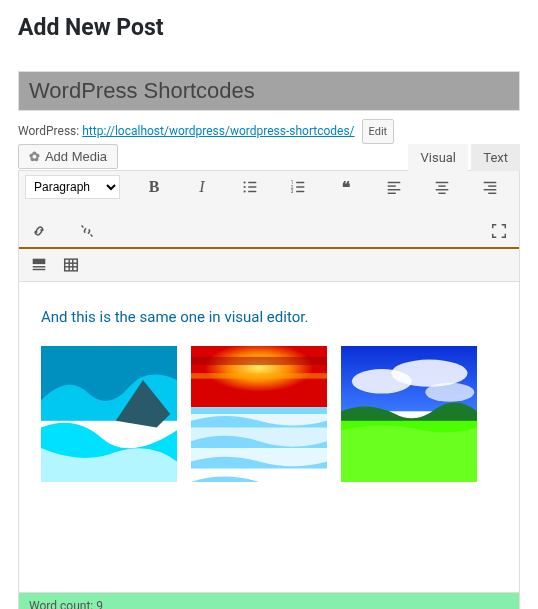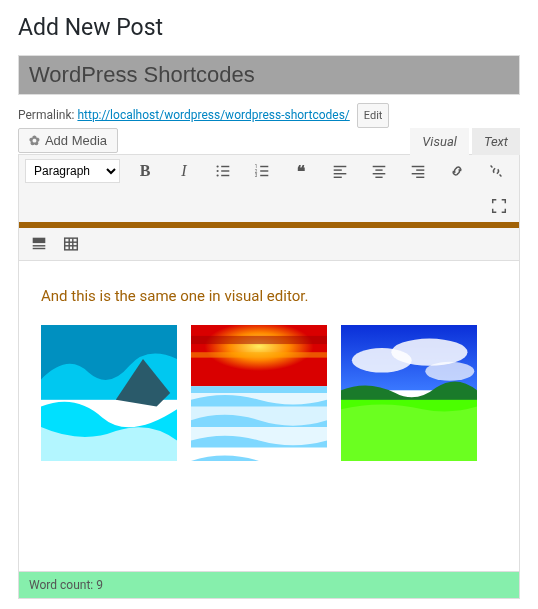--- a/index.html
+++ b/index.html
@@ -5,84 +5,84 @@
   * { box-sizing: border-box; }
   body {
     margin: 0;
     font-family: -apple-system, BlinkMacSystemFont, "Segoe UI", Roboto, Helvetica, Arial, sans-serif;
     background: #fff;
     color: #23282d;
     width: 538px;
     padding: 8px 18px 18px 18px;
     font-size: 13px;
   }
-  h1.page-title { font-size: 23px; font-weight: 400; margin: 6px 0 14px; }
+  h1.page-title { font-size: 23px; font-weight: 700; margin: 6px 0 30px; }
   .title-input {
     width: 100%; border: 1px solid #ddd; background: #a3a3a3;
     padding: 6px 10px; font-size: 22px; font-weight: 400; color: #444;
     outline: none;
   }
   .permalink-row { margin-top: 8px; color: #555; font-size: 12px; }
   .permalink-row a { color: #0085c3; }
   .edit-slug-btn {
     display: inline-block; border: 1px solid #ccc; background: #f7f7f7;
     font-size: 11px; padding: 5px 6px; border-radius: 2px; margin-left: 4px;
     cursor: pointer; color:#555;
   }
   .add-media-row { overflow: hidden; }
   .add-media-btn {
     border: 1px solid #ccc; background: #f7f7f7; border-radius: 2px;
     padding: 4px 10px; font-size: 13px; color: #555; cursor: pointer;
   }
   .add-media-btn .icon { display:inline-block; font-weight:bold; margin-right:5px; color:#888;}
-  .editor-tabs { float: right; font-style: italic; }
+  .editor-tabs { float: right; }
   .ed-tab {
     display:inline-block; padding: 6px 12px; font-size: 13px; cursor:pointer;
     background: #ebebeb; color:#555;
   }
   .ed-tab.active { background: #f5f5f5; }
   .editor-wrap { border: 1px solid #dedede; margin-top: -1px; }
   .toolbar {
-    background: #f5f5f5; border-bottom: 6px solid #a16207;
-    padding: 4px 6px; display:flex; flex-wrap:wrap; align-items:center; gap:11px;
+    background: #f5f5f5; border-bottom: 2px solid #a16207;
+    padding: 4px 6px; display:flex; flex-wrap:wrap; align-items:center; gap:20px;
   }
   .format-sel {
     border:1px solid #ddd; background:#fff; font-size:12px; padding:2px 4px;
     width:95px; height:24px;
   }
   .tbtn {
     width:28px; height:24px; display:flex; align-items:center; justify-content:center;
     cursor:pointer; color:#555;
   }
   .tsvg { width:18px; height:18px; fill:none; stroke:#555; stroke-width:1.6; }
   .spacer { flex:1; }
   .toolbar-row2 { background:#f5f5f5; border-bottom:1px solid #dedede; padding:4px 6px; display:flex; gap:4px;}
   .content-area {
     background:#fff; min-height:300px; padding: 16px 22px 110px;
   }
-  .content-area p { font-size: 15px; color:#a16207; margin:10px 0 20px; }
+  .content-area p { font-size: 15px; color:#0369a1; margin:10px 0 20px; }
   .gallery { display:flex; gap:14px; }
   .thumb { width:136px; height:136px; position:relative; overflow:hidden; }
   .thumb svg { width:100%; height:100%; display:block; }
   .status-bar {
     background:#86efac; border-top:1px solid #dedede; padding:6px 10px;
     font-size:12px; color:#555; display:flex; justify-content:space-between;
   }
 </style>
 </head>
 <body>
 
 
 
 <h1 class="page-title">Add New Post</h1>
 
 <input type="text" class="title-input" value="WordPress Shortcodes" style="">
 
 <div class="permalink-row">
-  <span>Permalink:</span>
+  <span>WordPress:</span>
   <a href="#">http://localhost/wordpress/wordpress-shortcodes/</a>
   <span class="edit-slug-btn">Edit</span>
 </div>
 
 <div class="add-media-row">
   <button class="add-media-btn">
     <span class="icon">✿</span><span>Add Media</span>
   </button>
   <div class="editor-tabs">
     <span class="ed-tab active">Visual</span>

